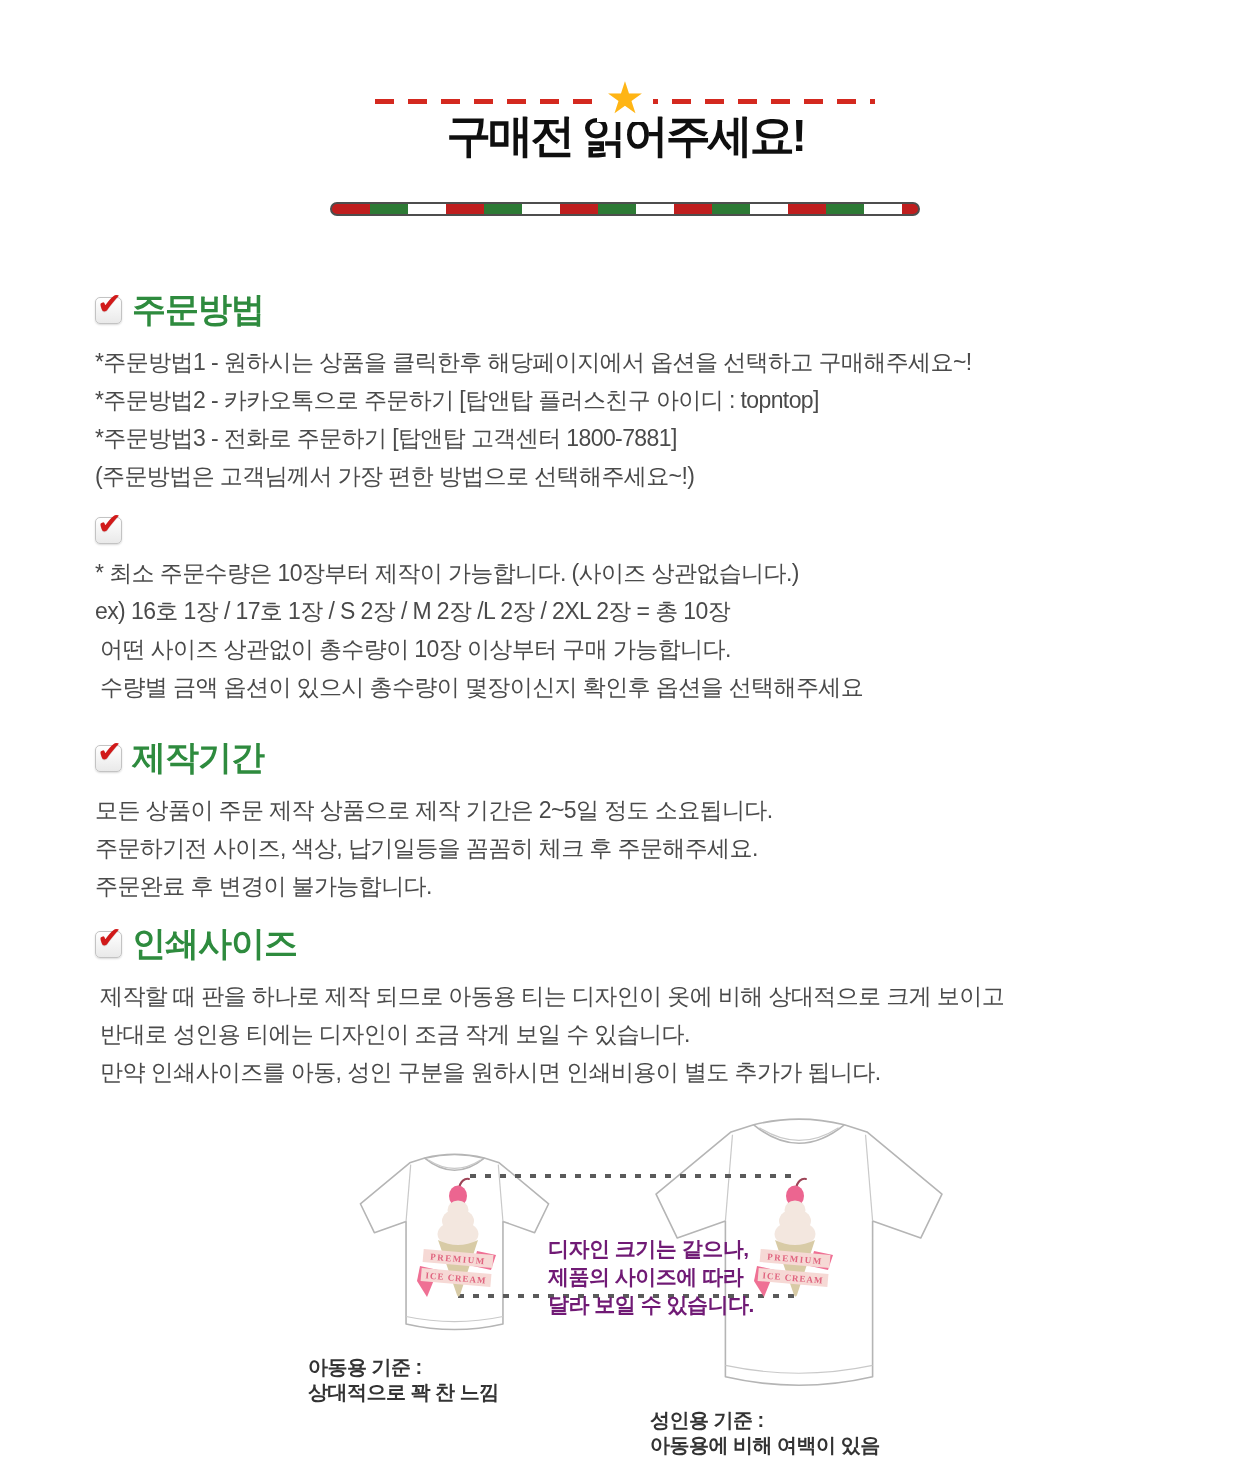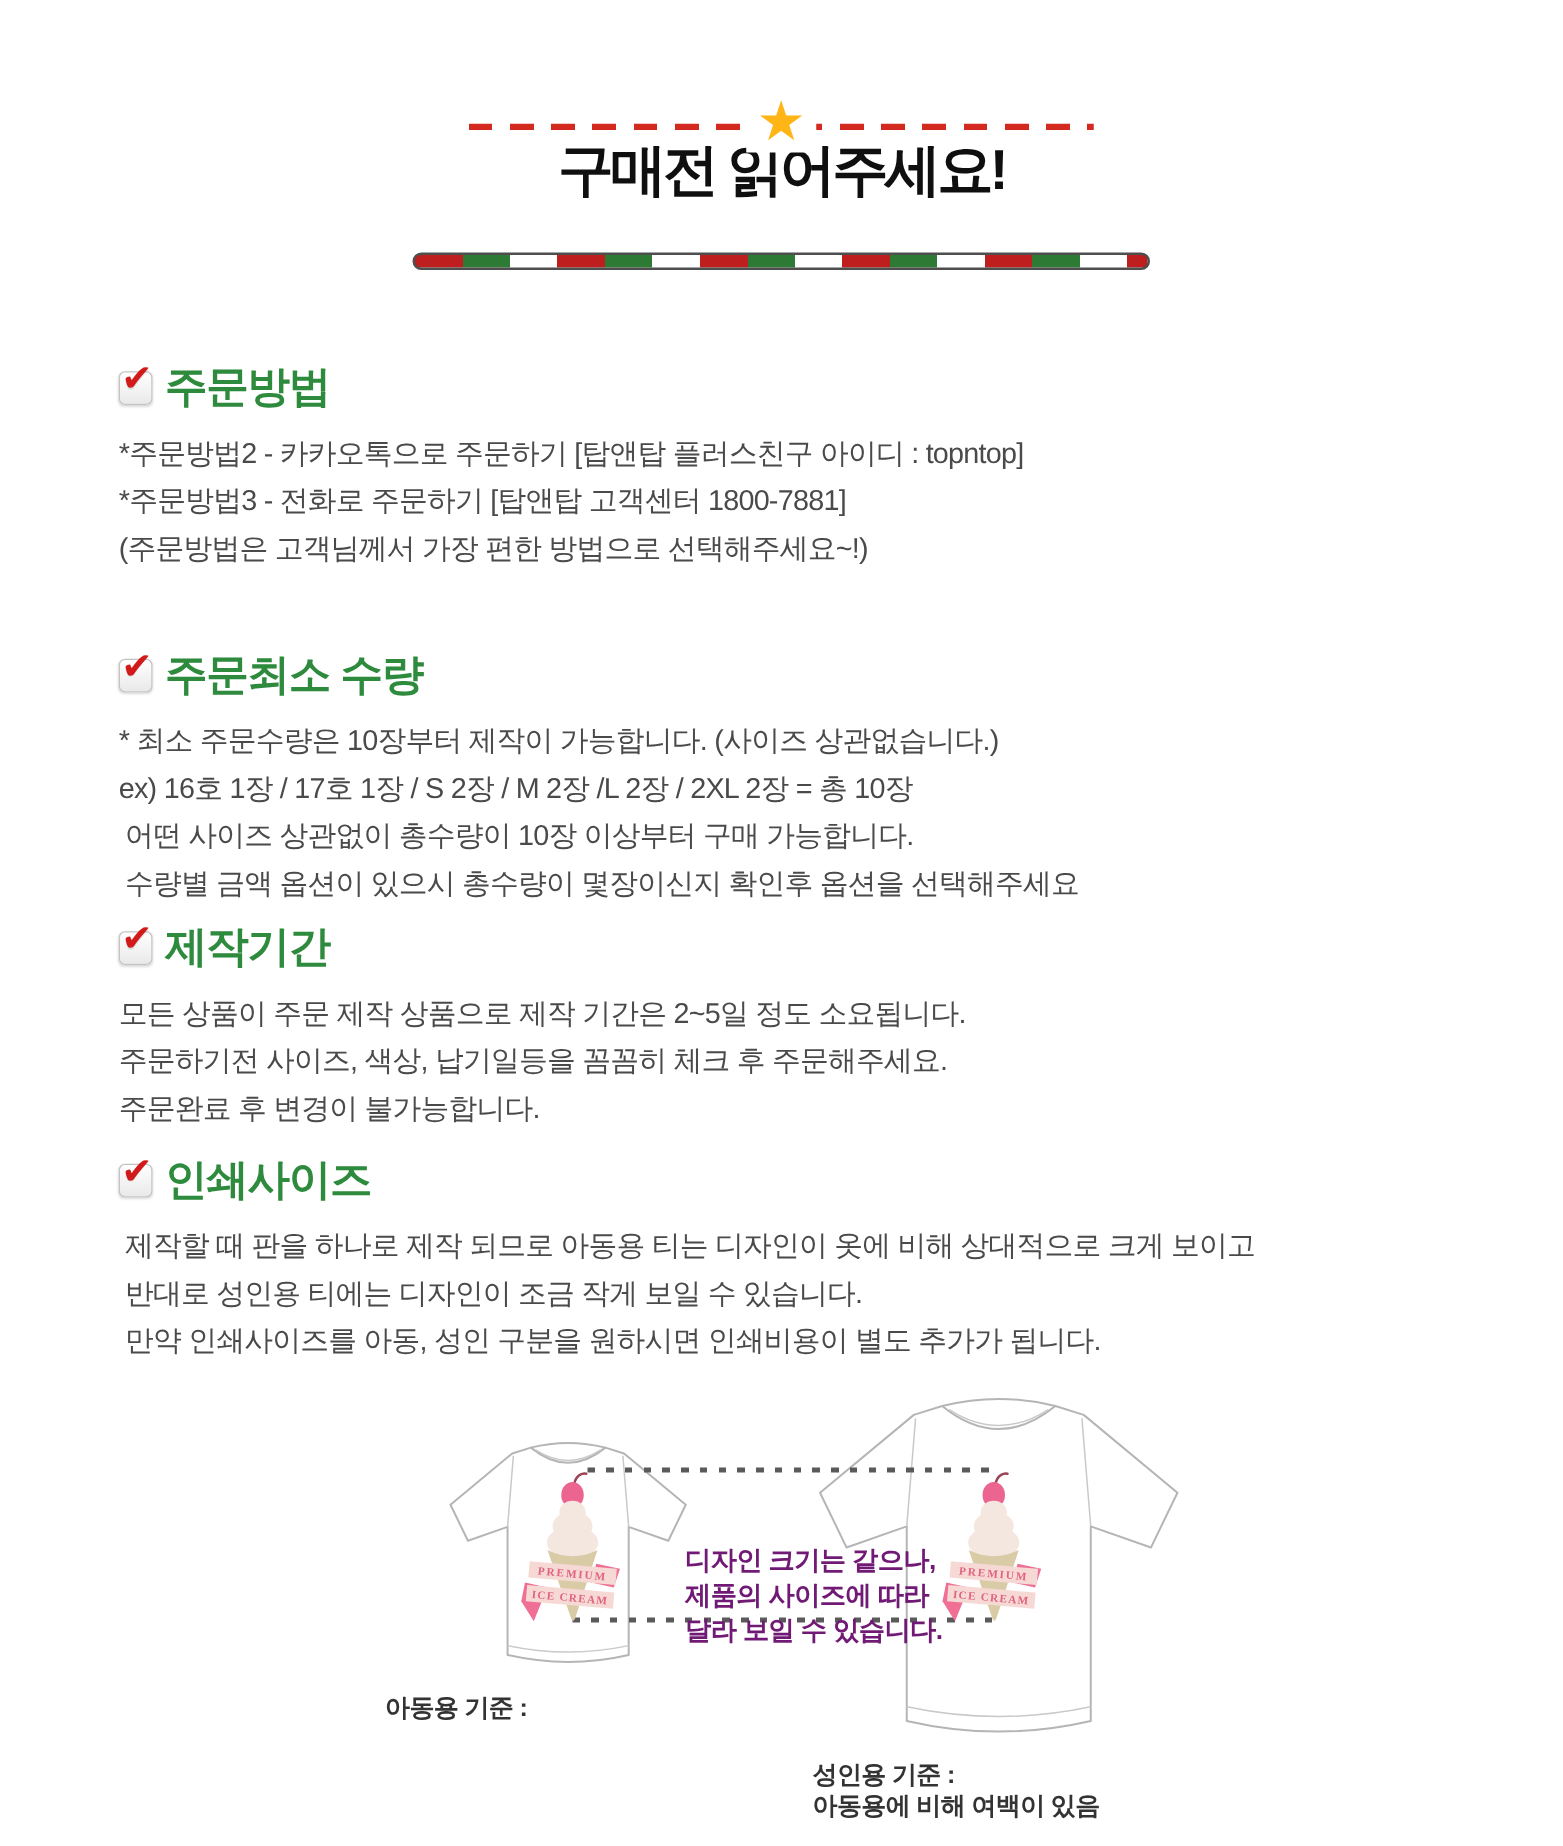--- a/index.html
+++ b/index.html
@@ -80,31 +80,31 @@
     <div class="striped-bar"></div>
   </header>
 
   <section class="sec" style="top:287px">
     <div class="sec-head">
       <span class="cbx">
           <span class="check">✔</span>
         </span>
       <h2 class="sec-title">주문방법</h2>
     </div>
+    <p class="line">*주문방법1 - 원하시는 상품을 클릭한후 해당페이지에서 옵션을 선택하고 구매해주세요~!</p>
     <p class="line">*주문방법2 - 카카오톡으로 주문하기 [탑앤탑 플러스친구 아이디 : topntop]</p>
     <p class="line">*주문방법3 - 전화로 주문하기 [탑앤탑 고객센터 1800-7881]</p>
     <p class="line">(주문방법은 고객님께서 가장 편한 방법으로 선택해주세요~!)</p>
   </section>
 
   <section class="sec" style="top:517px">
     <div class="sec-head">
       <span class="cbx">
           <span class="check">✔</span>
         </span>
-      <h2 class="sec-title">주문최소 수량</h2>
     </div>
     <p class="line">* 최소 주문수량은 10장부터 제작이 가능합니다. (사이즈 상관없습니다.)</p>
     <p class="line">ex) 16호 1장 / 17호 1장 / S 2장 / M 2장 /L 2장 / 2XL 2장 = 총 10장</p>
     <p class="line" style="padding-left:5px">어떤 사이즈 상관없이 총수량이 10장 이상부터 구매 가능합니다.</p>
     <p class="line" style="padding-left:5px">수량별 금액 옵션이 있으시 총수량이 몇장이신지 확인후 옵션을 선택해주세요</p>
   </section>
 
   <section class="sec" style="top:735px">
     <div class="sec-head">
       <span class="cbx">
@@ -149,20 +149,21 @@
       </svg>
 
     <div class="note">
       <p>디자인 크기는 같으나,</p>
       <p>제품의 사이즈에 따라</p>
       <p>달라 보일 수 있습니다.</p>
     </div>
 
     <div class="caption caption-child">
       <p>아동용 기준 :</p>
+      <p>상대적으로 꽉 찬 느낌</p>
     </div>
 
     <div class="caption caption-adult">
       <p>성인용 기준 :</p>
       <p>아동용에 비해 여백이 있음</p>
     </div>
   </div>
 
   <svg class="defs-svg" aria-hidden="true">
     <defs>

